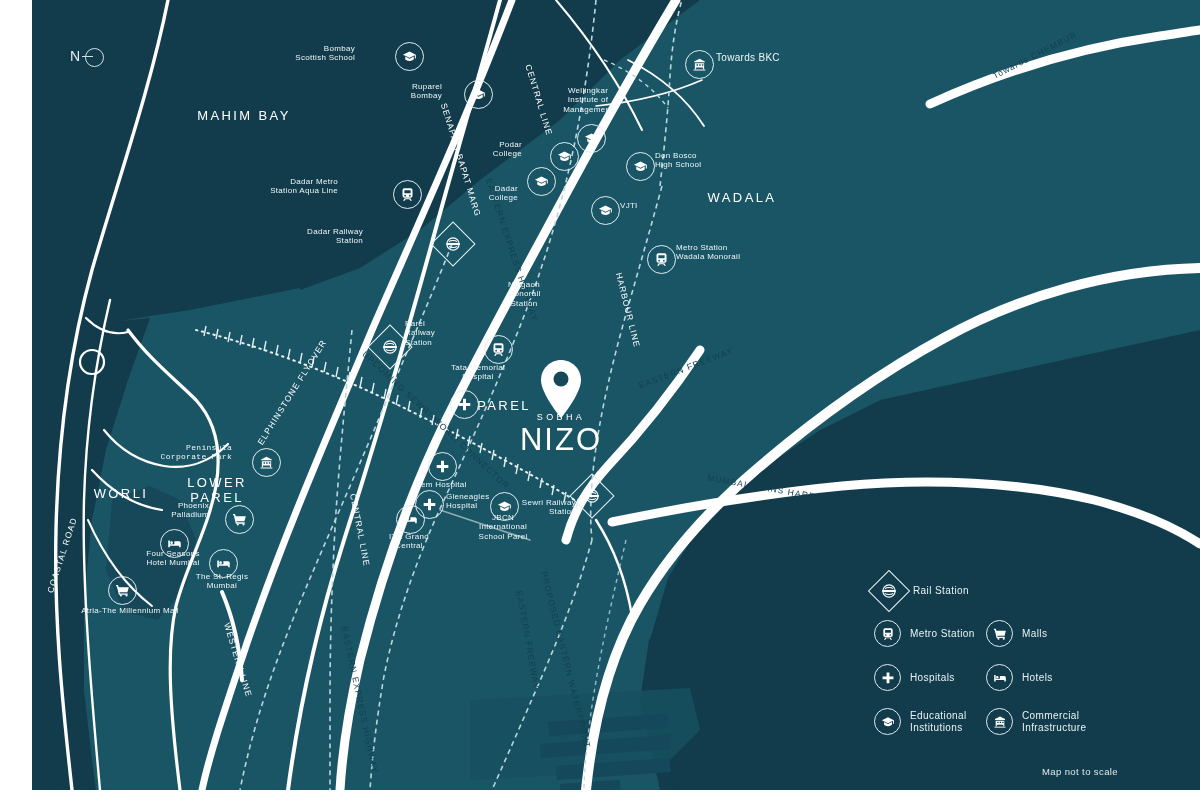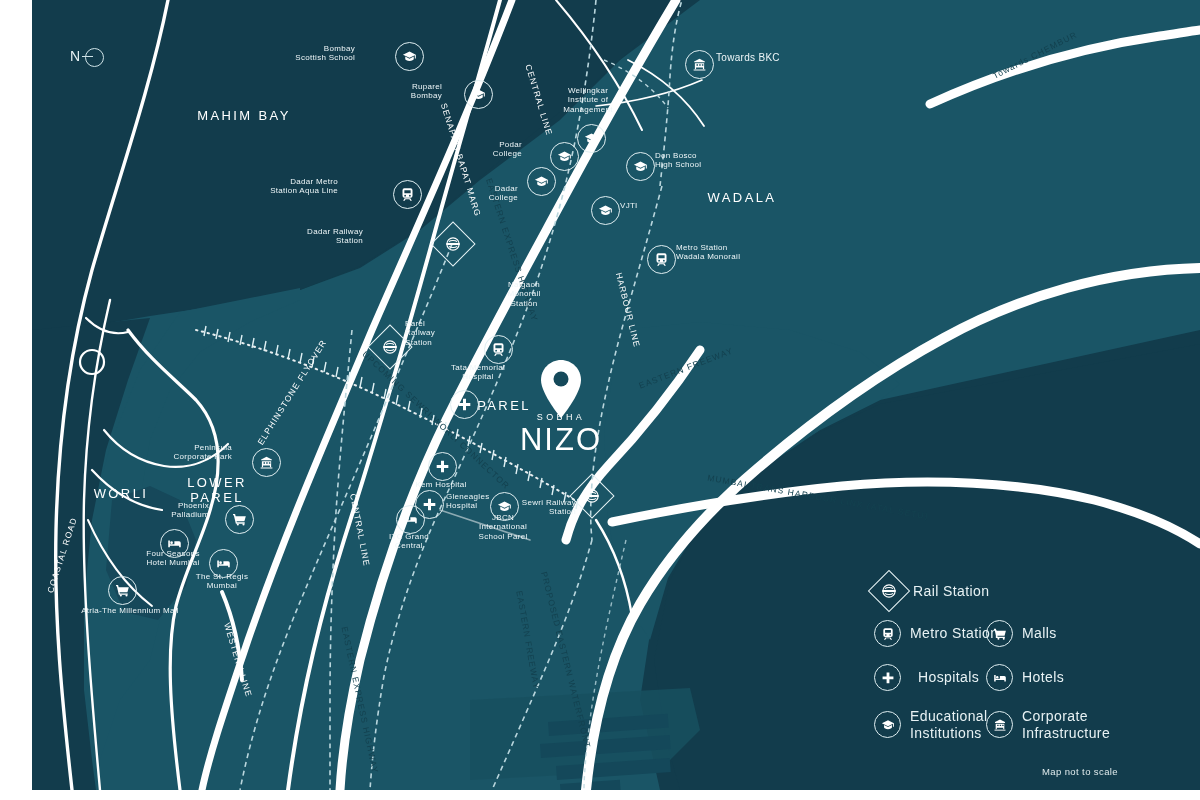--- a/index.html
+++ b/index.html
@@ -15,21 +15,21 @@
   .lbl{
     position:absolute;color:#eef6f8;letter-spacing:.3px;
     line-height:1.18;white-space:pre;text-align:center;
     font-family:"Liberation Sans",sans-serif;
   }
   .lbl.poi{font-size:8px;}
   .lbl.area{font-size:13px;letter-spacing:2.4px;color:#ffffff;}
   .lbl.road{font-size:8.5px;letter-spacing:1.1px;color:#ffffff;}
   .lbl.road-dark{font-size:8.5px;letter-spacing:1.1px;color:#13414f;}
   .lbl.big{font-size:10px;}
-  .lbl.legend{font-size:14px;color:#e8f2f4;text-align:left;letter-spacing:.4px;}
+  .lbl.legend{font-size:10px;color:#e8f2f4;text-align:left;letter-spacing:.4px;}
   .lbl.note{font-size:9.5px;color:#dfeaec;letter-spacing:.4px;}
   .lbl.right{}
 
   
   .poi-marker{
     position:absolute;border:1.3px solid #dfeef1;border-radius:50%;
     background:transparent;display:flex;align-items:center;justify-content:center;
   }
   .poi-marker svg{display:block;}
   .diamond{
@@ -439,21 +439,21 @@
 School Parel</div>
       <div class="poi-marker" style="left: 251.5px; top: 447.5px; width: 27px; height: 27px;">
         <span>
           <svg width="15" height="15" viewBox="0 0 24 24">
             <path fill="#ffffff" d="M3.4 7 12 2.6 20.6 7v1.5H3.4z"></path>
             <path fill="#ffffff" d="M4.6 10h14.8v9.4h-1.9v-2.6H6.5v2.6H4.6zm2.6 1.6v2.3h2.4v-2.3zm4.3 0v2.3h2.4v-2.3zm4.3 0v2.3h2.4v-2.3z"></path>
             <rect x="2.6" y="20" width="18.8" height="1.6" fill="#ffffff"></rect>
           </svg>
         </span>
       </div>
-      <div class="lbl poi" style="text-align: right; left: 232px; top: 452px; transform: translate(-100%, -50%);">Peninsula
+      <div class="lbl poi" style="text-align: right; left: 232px; top: 452px; transform: translate(-100%, -50%); font-family: Liberation Mono, monospace;">Peninsula
 Corporate Park</div>
       <div class="poi-marker" style="left: 224.5px; top: 504.5px; width: 27px; height: 27px;">
         <span>
           <svg width="15" height="15" viewBox="0 0 24 24">
             <path fill="#ffffff" d="M1.6 3h3.3l1 3.6h16.2l-2.3 8.2H7.3l.5 1.8h12.5v2.1H6.2L2.9 5.1H1.6z"></path>
             <circle cx="9.3" cy="20" r="1.7" fill="#ffffff"></circle>
             <circle cx="18.4" cy="20" r="1.7" fill="#ffffff"></circle>
           </svg>
         </span>
       </div>
@@ -539,21 +539,21 @@
         <span class="lbl legend" style="position: static; white-space: pre;">Malls</span>
       </div>
       <div style="position: absolute; left: 0px; top: 88px; display: flex; align-items: center; gap: 9px;">
         <span class="poi-marker" style="position: relative; width: 25px; height: 25px; flex: 0 0 auto;">
           <span>
             <svg width="14" height="14" viewBox="0 0 24 24">
               <path fill="#ffffff" d="M9.6 2.6h4.8v6.9h6.9v4.8h-6.9v6.9H9.6v-6.9H2.7V9.5h6.9z"></path>
             </svg>
           </span>
         </span>
-        <span class="lbl legend" style="position: static; white-space: pre; margin-left: 8px;">Hospitals</span>
+        <span class="lbl legend" style="position: static; white-space: pre;">Hospitals</span>
       </div>
       <div style="position: absolute; left: 112px; top: 88px; display: flex; align-items: center; gap: 9px;">
         <span class="poi-marker" style="position: relative; width: 25px; height: 25px; flex: 0 0 auto;">
           <span>
             <svg width="14" height="14" viewBox="0 0 24 24">
               <path fill="#ffffff" d="M2 7h2.6v6.2h7.2V8.4h7.6a2.6 2.6 0 0 1 2.6 2.6v6.8h-2.6v-2.2H4.6V18H2z"></path>
               <circle cx="7.3" cy="10.6" r="2.1" fill="#ffffff"></circle>
             </svg>
           </span>
         </span>
@@ -574,19 +574,19 @@
       <div style="position: absolute; left: 112px; top: 132px; display: flex; align-items: center; gap: 9px;">
         <span class="poi-marker" style="position: relative; width: 25px; height: 25px; flex: 0 0 auto;">
           <span>
             <svg width="14" height="14" viewBox="0 0 24 24">
               <path fill="#ffffff" d="M3.4 7 12 2.6 20.6 7v1.5H3.4z"></path>
               <path fill="#ffffff" d="M4.6 10h14.8v9.4h-1.9v-2.6H6.5v2.6H4.6zm2.6 1.6v2.3h2.4v-2.3zm4.3 0v2.3h2.4v-2.3zm4.3 0v2.3h2.4v-2.3z"></path>
               <rect x="2.6" y="20" width="18.8" height="1.6" fill="#ffffff"></rect>
             </svg>
           </span>
         </span>
-        <span class="lbl legend" style="position: static; white-space: pre;">Corporate
+        <span class="lbl legend" style="position: static; white-space: pre;">Commercial
 Infrastructure</span>
       </div>
     </div>
 
   <div class="lbl note right" style="left:1000px;top:766px;width:160px;">Map not to scale</div>
 </div>
 
 </body></html>

